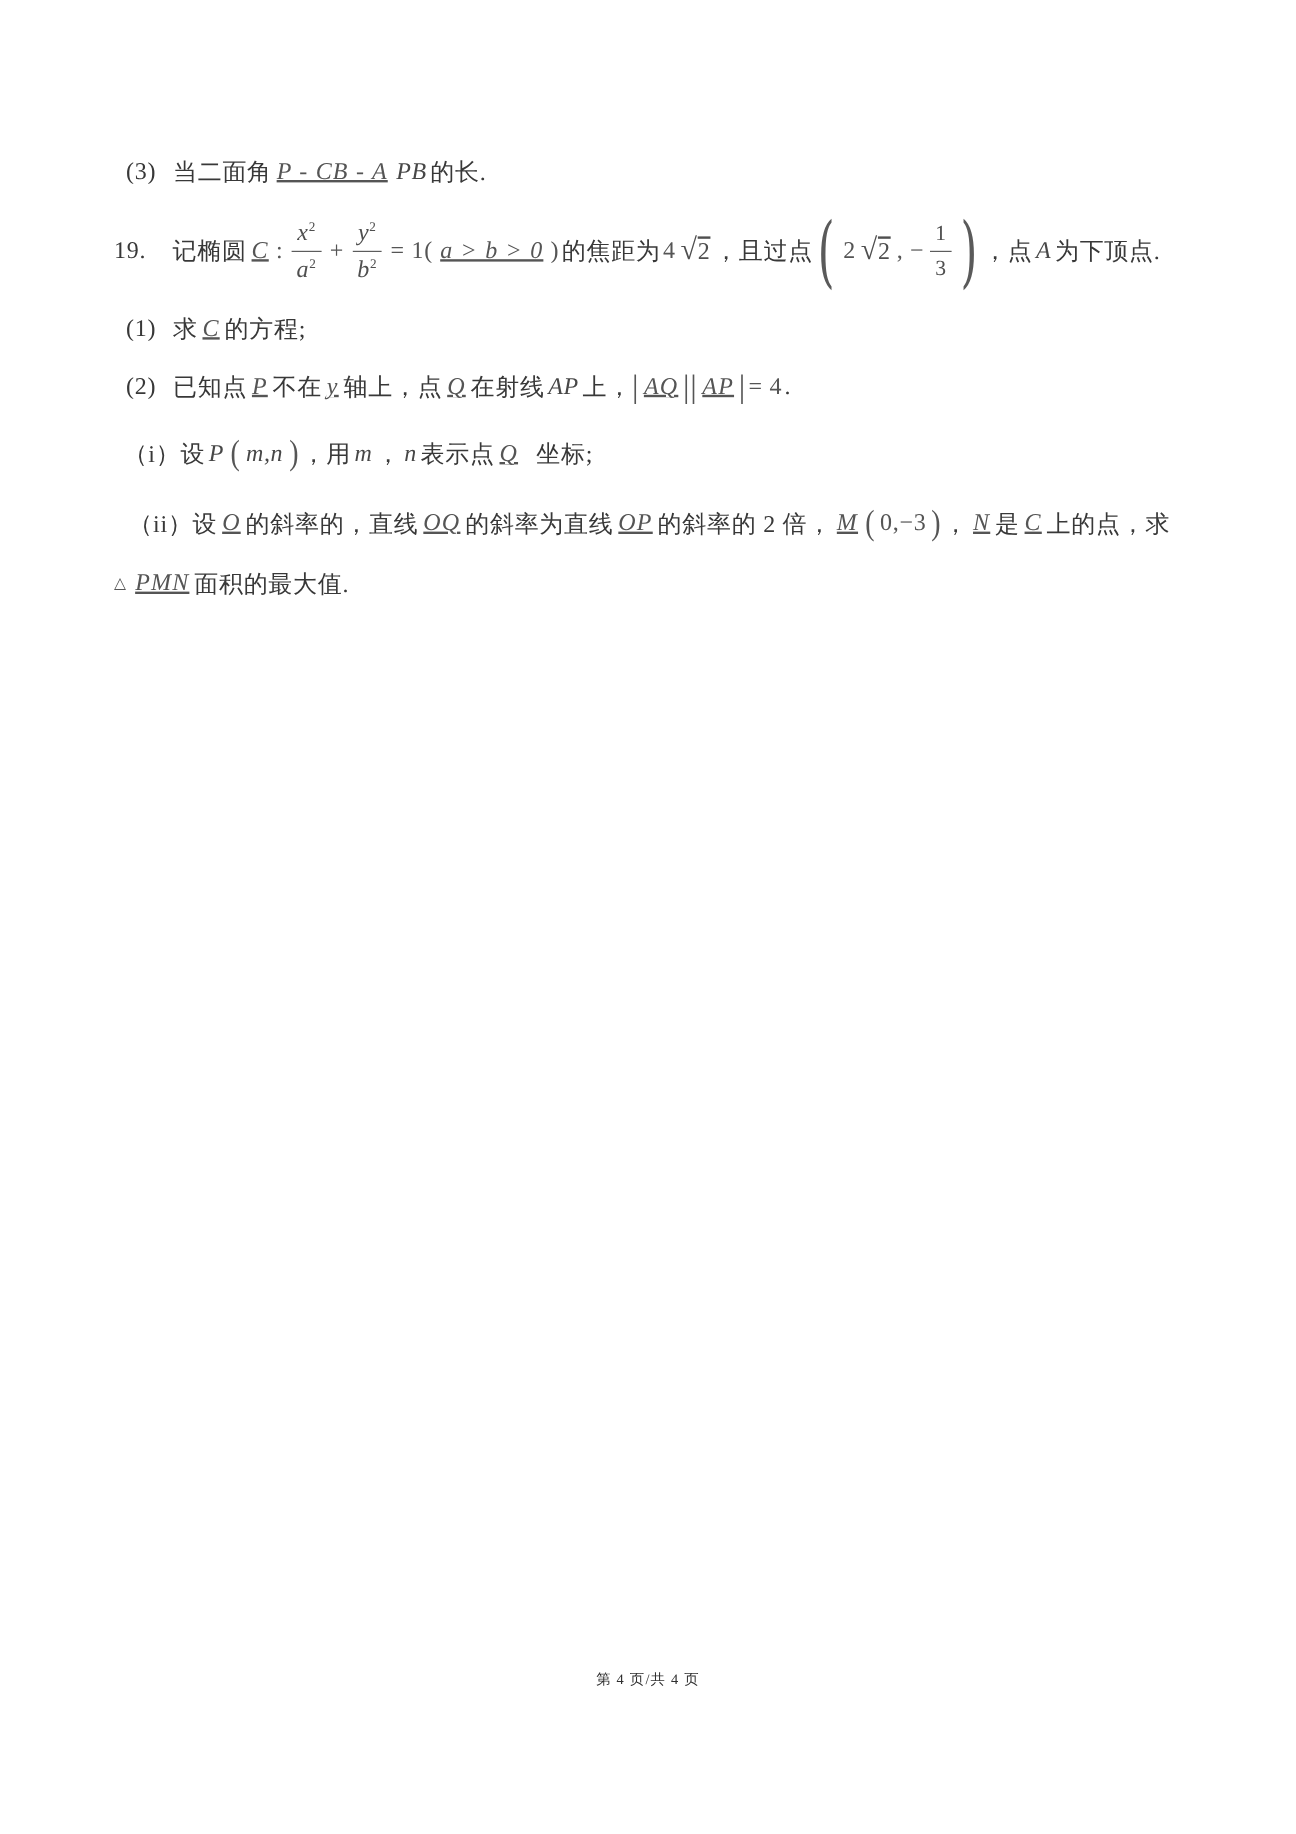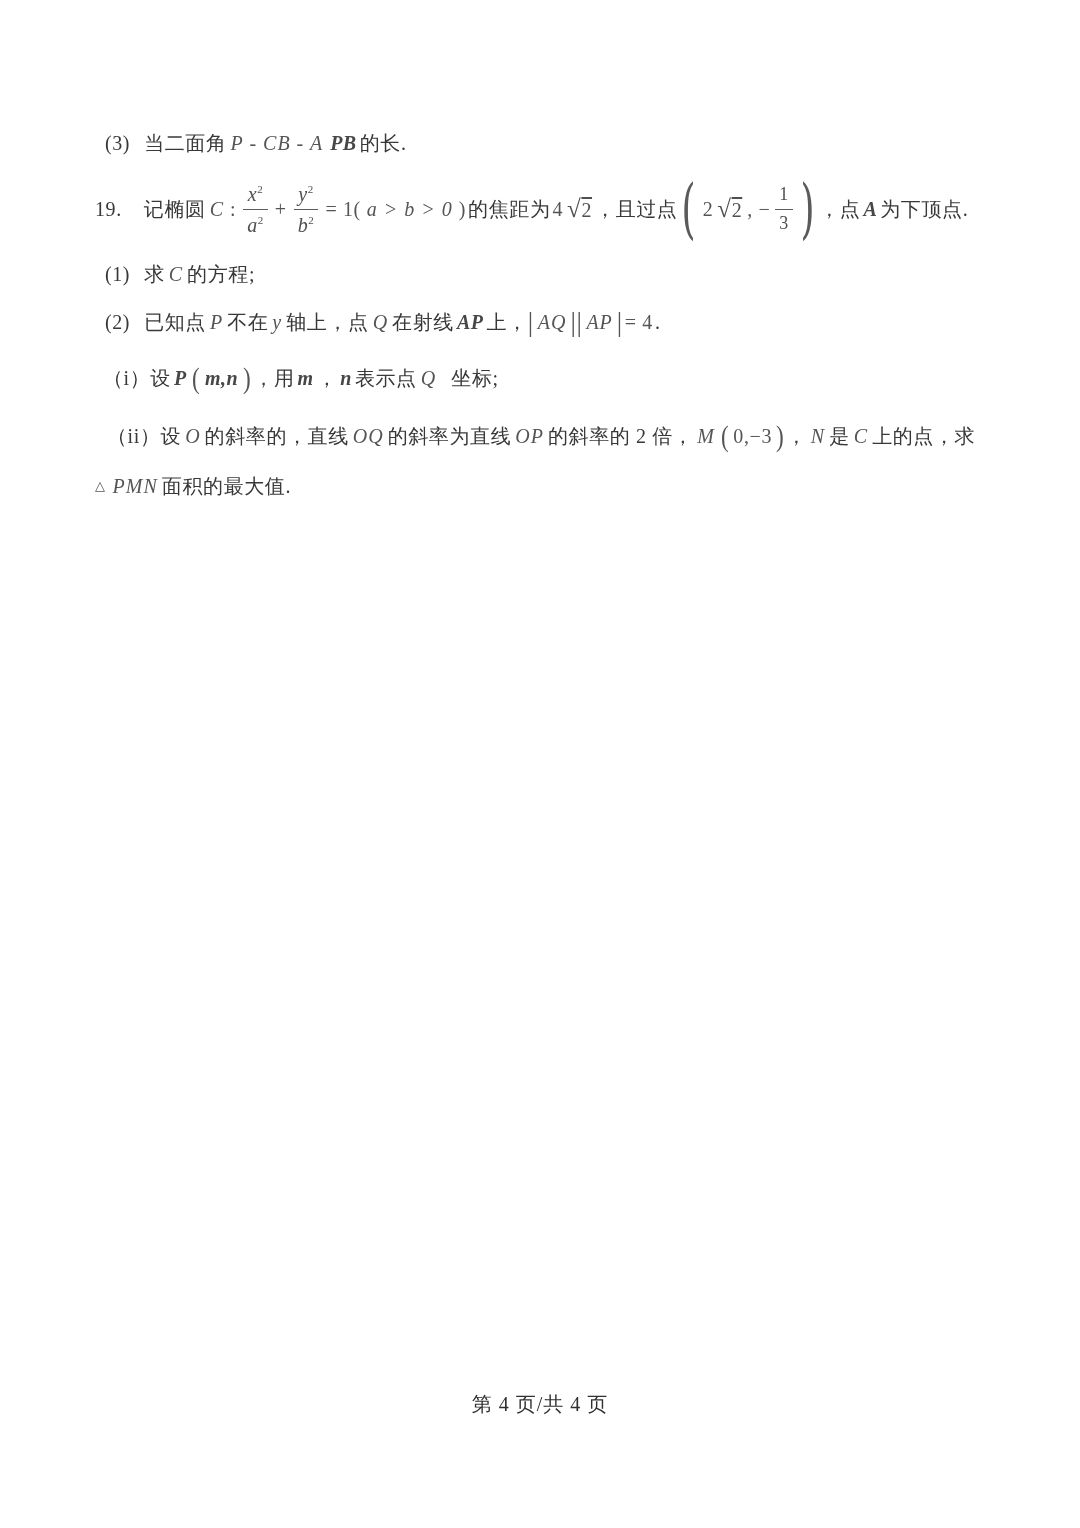--- a/index.html
+++ b/index.html
@@ -23,25 +23,26 @@
   }
   .cn { color: #383838; }
   .lbl { margin-right: 14px; }
   .num-lbl { margin-right: 22px; }
   
   .mi {
     font-style: italic;
     color: #555555;
     padding: 0 4px;
     letter-spacing: 1px;
+    text-decoration: underline;
   }
   
   .mb {
     font-style: italic;
-    font-weight: bold;
+    font-weight: normal;
     color: #474747;
     padding: 0 3px;
     letter-spacing: 0.5px;
   }
   
   .mt { color: #555555; padding: 0 2px; }
   
   .frac {
     display: inline-flex;
     flex-direction: column;
@@ -88,21 +89,21 @@
   #l-p19-1 { top: 258px; left: 105px; height: 32px; }
   #l-p19-2 { top: 302px; left: 105px; height: 40px; }
   #l-p19-i { top: 356px; left: 103px; height: 44px; }
   #l-p19-ii{ top: 412px; left: 107px; height: 48px; }
   #l-p19-c { top: 470px; left: 95px;  height: 32px; }
   .footer {
     position: absolute;
     top: 1391px; left: 0;
     width: 100%;
     text-align: center;
-    font-size: 20px;
+    font-size: 12px;
     letter-spacing: 1px;
     color: #2f2f2f;
   }
 </style>
 </head>
 <body>
 
 <div class="line" id="l-p18-3">
   <span class="cn lbl">(3)</span>
   <span class="cn">当二面角</span>

